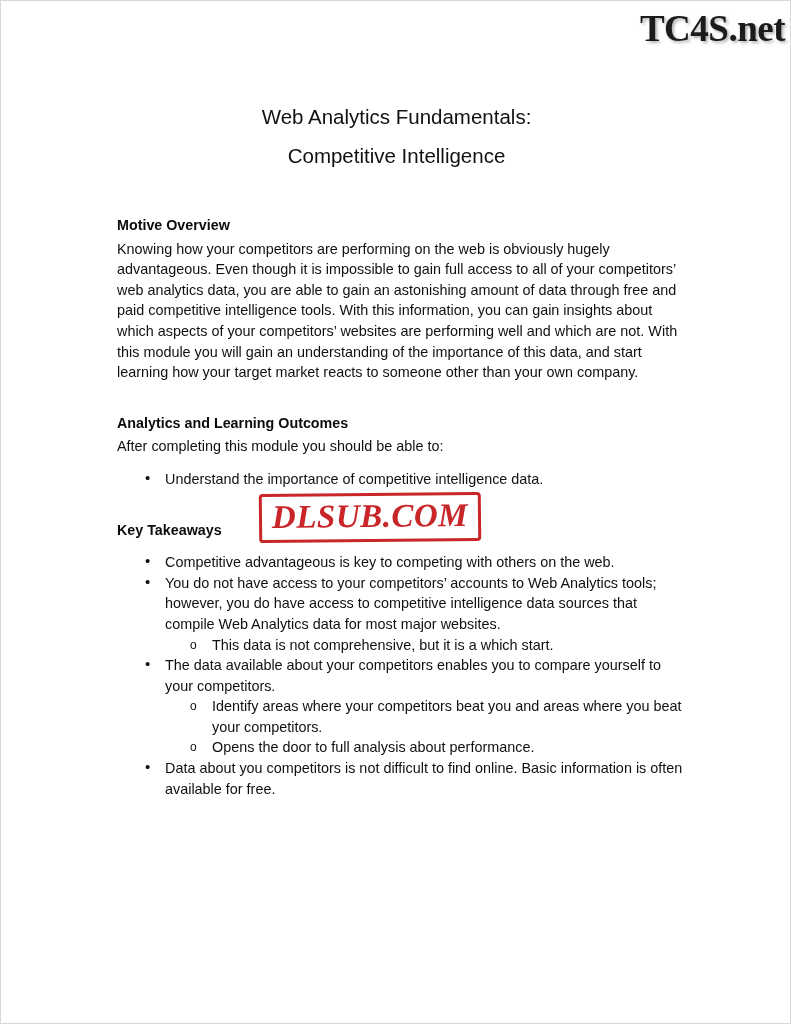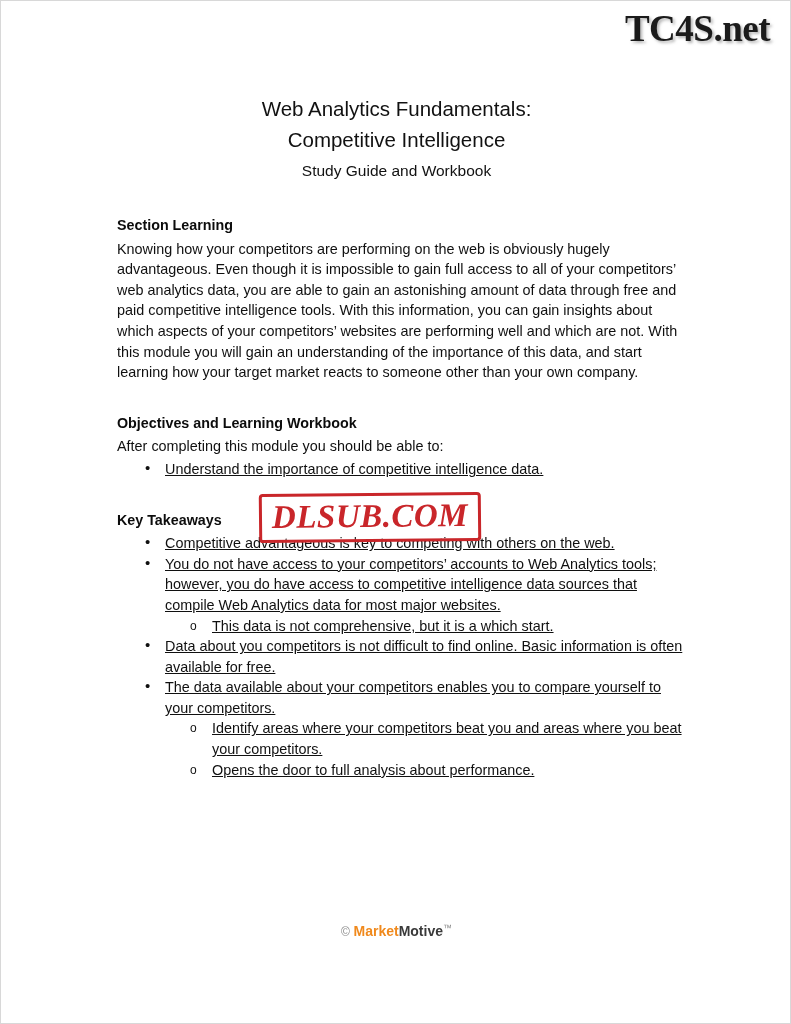--- a/index.html
+++ b/index.html
@@ -19,21 +19,21 @@
     position: absolute;
     left: 0; top: 0;
     width: 791px;
     height: 1024px;
     background: #ffffff;
     border: 1px solid #d8d8d8;
   }
   
   .wm-top {
     position: absolute;
-    right: 20px;
+    right: 5px;
     top: 6px;
     font-family: "Liberation Serif", serif;
     font-weight: bold;
     font-size: 37px;
     color: #1b1b1b;
     letter-spacing: -0.5px;
     text-shadow: 2px 2px 3px rgba(120,120,120,0.55);
     z-index: 30;
   }
   
@@ -64,21 +64,21 @@
     border-radius: 4px;
     background: rgba(255,255,255,0.12);
     text-shadow: 1px 1px 0 rgba(255,255,255,0.55);
     z-index: 25;
     transform: rotate(-0.6deg);
   }
   .doc-title {
     text-align: center;
     font-size: 20.5px;
     color: #111;
-    margin: 0;
+    margin: 8px;
     padding: 0;
     line-height: 31px;
     font-weight: normal;
   }
   .title-block {
     position: absolute;
     left: 0;
     top: 92px;
     width: 791px;
   }
@@ -105,23 +105,22 @@
     color: #0c0c0c;
   }
   p.para {
     margin: 0;
     text-align: left;
     color: #101010;
   }
   .gap-lg { height: 30px; }
   ul.bullets {
     list-style: none;
-    margin: 2px 0 0 0;
-    padding: 0;
-    text-decoration: underline;
+    margin: 12px 0 0 0;
+    padding: 0;
   }
   ul.bullets > li {
     position: relative;
     padding-left: 48px;
     margin-bottom: 0px;
     line-height: 20.6px;
   }
   ul.bullets > li::before {
     content: "\2022";
     position: absolute;
@@ -165,63 +164,58 @@
 </head>
 <body>
 
 <div class="page">
 
   <div class="wm-top">TC4S.net</div>
 
   <div class="title-block">
     <div class="doc-title">Web Analytics Fundamentals:</div>
     <div class="doc-title">Competitive Intelligence</div>
-    <div class="doc-subtitle">Study Guide and Workbook</div>
   </div>
 
   <div class="content">
 
-    <h2 class="section-head">Section Learning</h2>
+    <h2 class="section-head">Motive Overview</h2>
     <p class="para">Knowing how your competitors are performing on the web is obviously hugely advantageous. Even though it is impossible to gain full access to all of your competitors’ web analytics data, you are able to gain an astonishing amount of data through free and paid competitive intelligence tools. With this information, you can gain insights about which aspects of your competitors’ websites are performing well and which are not. With this module you will gain an understanding of the importance of this data, and start learning how your target market reacts to someone other than your own company.</p>
 
     <div class="gap-lg"></div>
 
-    <h2 class="section-head">Objectives and Learning Workbook</h2>
+    <h2 class="section-head">Analytics and Learning Outcomes</h2>
     <p class="para">After completing this module you should be able to:</p>
     <ul class="bullets">
       <li>Understand the importance of competitive intelligence data.</li>
     </ul>
 
     <div class="gap-lg"></div>
 
     <h2 class="section-head">Key Takeaways</h2>
     <ul class="bullets">
       <li>
         <span>Competitive advantageous is key to competing with others on the web.</span>
       </li>
       <li>
         <span>You do not have access to your competitors’ accounts to Web Analytics tools; however, you do have access to competitive intelligence data sources that compile Web Analytics data for most major websites.</span>
         <ul class="sub">
           <li>This data is not comprehensive, but it is a which start.</li>
         </ul>
-      </li>
-      <li>
-        <span>Data about you competitors is not difficult to find online. Basic information is often available for free.</span>
       </li>
       <li>
         <span>The data available about your competitors enables you to compare yourself to your competitors.</span>
         <ul class="sub">
           <li>Identify areas where your competitors beat you and areas where you beat your competitors.</li>
           <li>Opens the door to full analysis about performance.</li>
         </ul>
       </li>
+      <li>
+        <span>Data about you competitors is not difficult to find online. Basic information is often available for free.</span>
+      </li>
     </ul>
   </div>
 
   <div class="wm-stamp">DLSUB.COM</div>
 
-  <div class="logo">
-    <span class="cmark">©</span>
-    <span class="market">Market</span><span class="motive">Motive</span><span class="tm">™</span>
-  </div>
 
 
 </div>
 
 </body></html>

